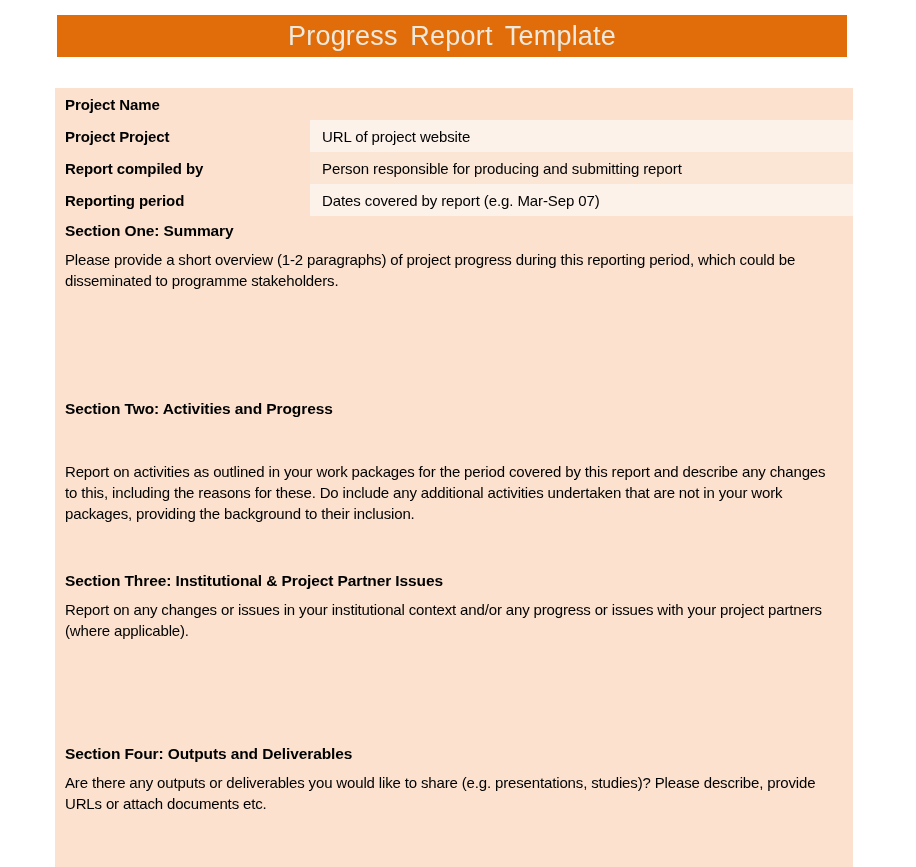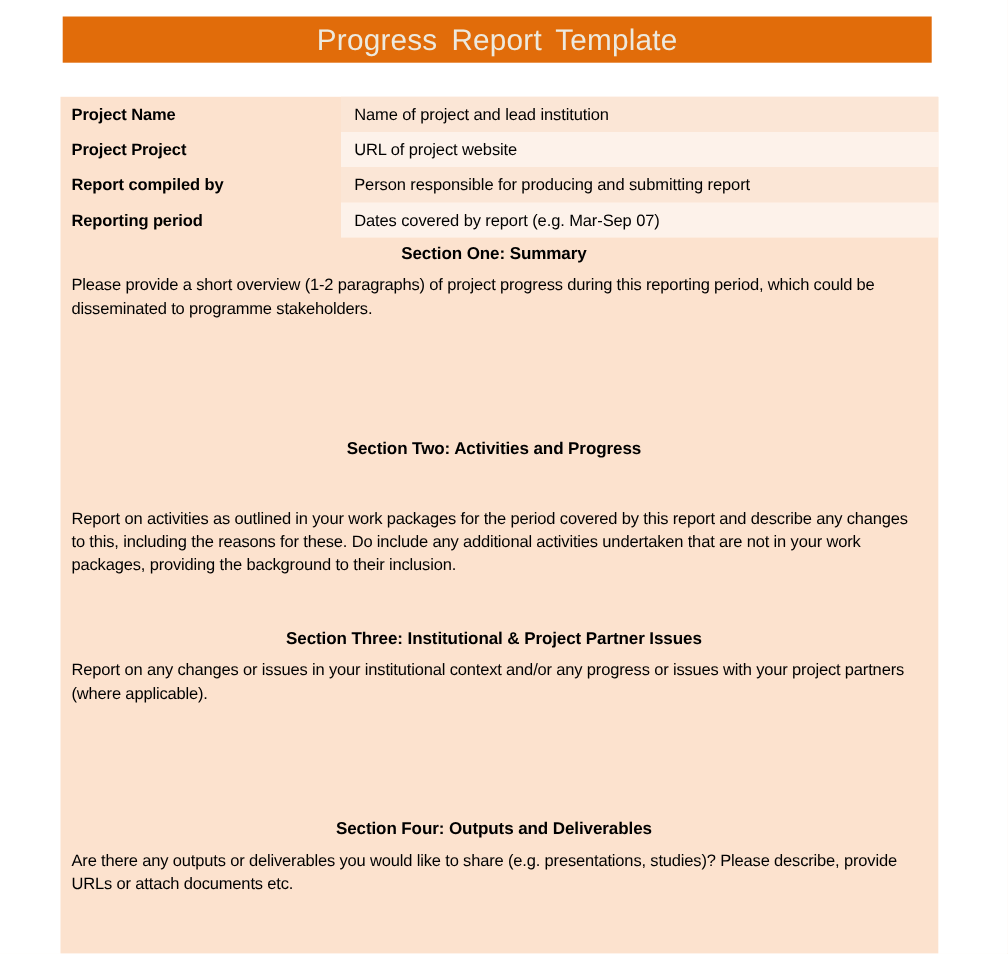--- a/index.html
+++ b/index.html
@@ -54,21 +54,20 @@
     display:flex; flex-direction:column;
   }
   .section.s1 { height:178px; }
   .section.s2 { height:172px;gap:34px; }
   .section.s3 { height:173px; }
   .section.s4 { height:128px; }
   .section-heading {
     font-size:15.5px; font-weight:bold;
     letter-spacing:-0.1px;
     line-height:20px;
-    text-align:center;
   }
   .section-desc {
     margin-top:8px;
     font-size:15px; line-height:21px;
     letter-spacing:-0.15px;
   }
   .section-fill { flex:1; }
 </style>
 </head>
 <body>
@@ -77,21 +76,20 @@
 
   <div class="header-bar">
     <span class="report-title">Progress Report Template</span>
   </div>
 
   <div class="document">
 
     <div class="info-table">
       <div class="info-row">
         <div class="info-label">Project Name</div>
-        <div class="info-value shade-a">Name of project and lead institution</div>
       </div>
       <div class="info-row">
         <div class="info-label">Project Project</div>
         <div class="info-value shade-b">URL of project website</div>
       </div>
       <div class="info-row">
         <div class="info-label">Report compiled by</div>
         <div class="info-value shade-a">Person responsible for producing and submitting report</div>
       </div>
       <div class="info-row">

